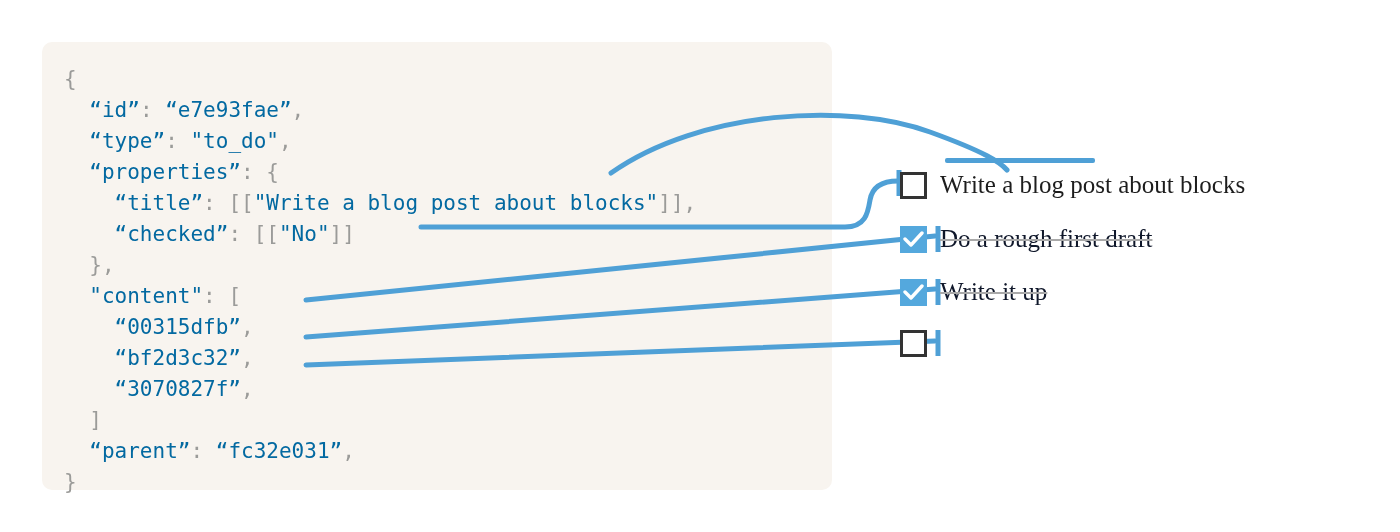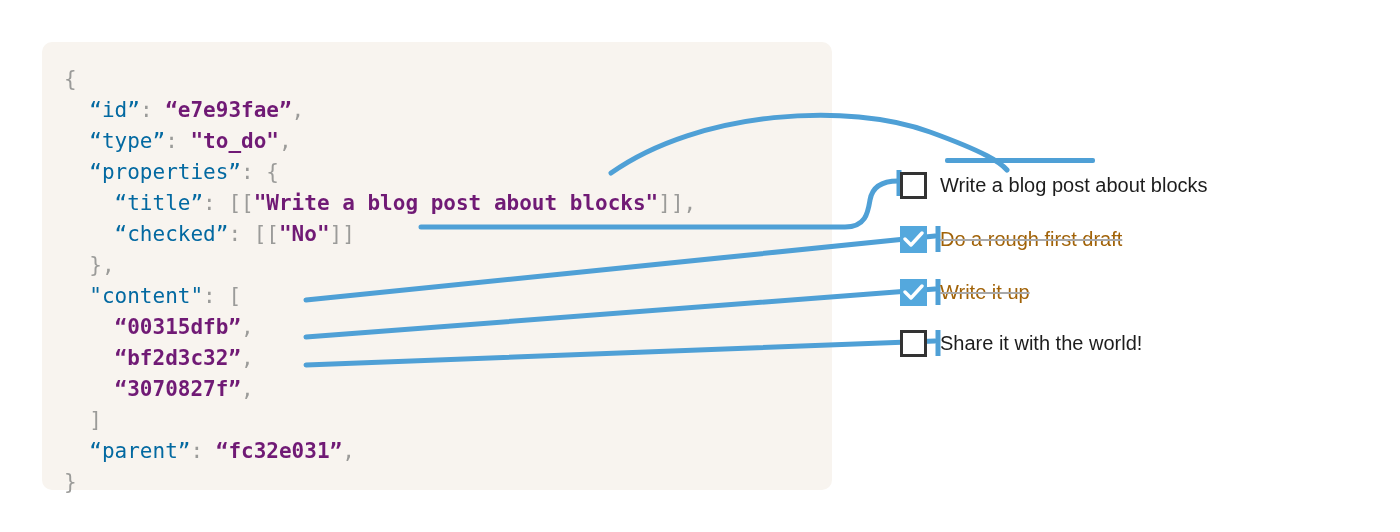--- a/index.html
+++ b/index.html
@@ -13,21 +13,21 @@
     position:absolute;left:42px;top:42px;width:790px;height:448px;
     background:#f8f4ef;border-radius:10px;
   }
   .code-text{
     position:absolute;left:22px;top:22px;
     font-family:"DejaVu Sans Mono","Liberation Mono",monospace;
     font-size:21px;line-height:31px;white-space:pre;
     letter-spacing:0px;
   }
   .k{color:#0369a1;}      
-  .s{color:#701a75;font-weight:bold;}      
+  .s{color:#0369a1;}      
   .p{color:#9b9b99;}      
 
   
   #links{position:absolute;left:0;top:0;width:1400px;height:532px;
          pointer-events:none;}
 
   
   .todo-list{position:absolute;left:900px;top:150px;width:470px;}
   .todo-row{position:absolute;left:0;display:flex;align-items:center;height:34px;}
   .row0{top:18px;}
@@ -37,24 +37,24 @@
 
   .cb{
     width:27px;height:27px;box-sizing:border-box;flex:0 0 auto;
     margin-right:13px;
   }
   .cb.off{border:3px solid #333333;background:#ffffff;}
   .cb.on{background:#54a8dd;border:none;position:relative;}
   .cb.on svg{position:absolute;left:3px;top:4px;}
 
   .todo-label{
-    font-size:20px;color:#1d1d1d;white-space:nowrap;
-    font-family:Liberation Sans, sans-serif;
+    font-size:25px;color:#1d1d1d;white-space:nowrap;
+    font-family:Liberation Serif, serif;
   }
-  .todo-label.done{color:#a16207;text-decoration:line-through;
+  .todo-label.done{color:#0f172a;text-decoration:line-through;
                    text-decoration-color:#a9a9a9;text-decoration-thickness:2px;}
 
   
   .title-underline{
     position:absolute;left:945px;top:158px;width:150px;height:5px;
     background:#4fa0d6;border-radius:2px;
   }
 </style>
 </head>
 <body>
@@ -109,17 +109,16 @@
       <span class="cb on">
         <svg width="21" height="19" viewBox="0 0 21 19" aria-hidden="true">
           <path d="M2 9 L8 15 L19 3" fill="none" stroke="#ffffff" stroke-width="3.4" stroke-linecap="round" stroke-linejoin="round"></path>
         </svg>
       </span>
       <span class="todo-label done">Write it up</span>
     </div>
 
     <div class="todo-row row3">
       <span class="cb off"></span>
-      <span class="todo-label">Share it with the world!</span>
     </div>
 
   </div>
 </div>
 
 </body></html>

